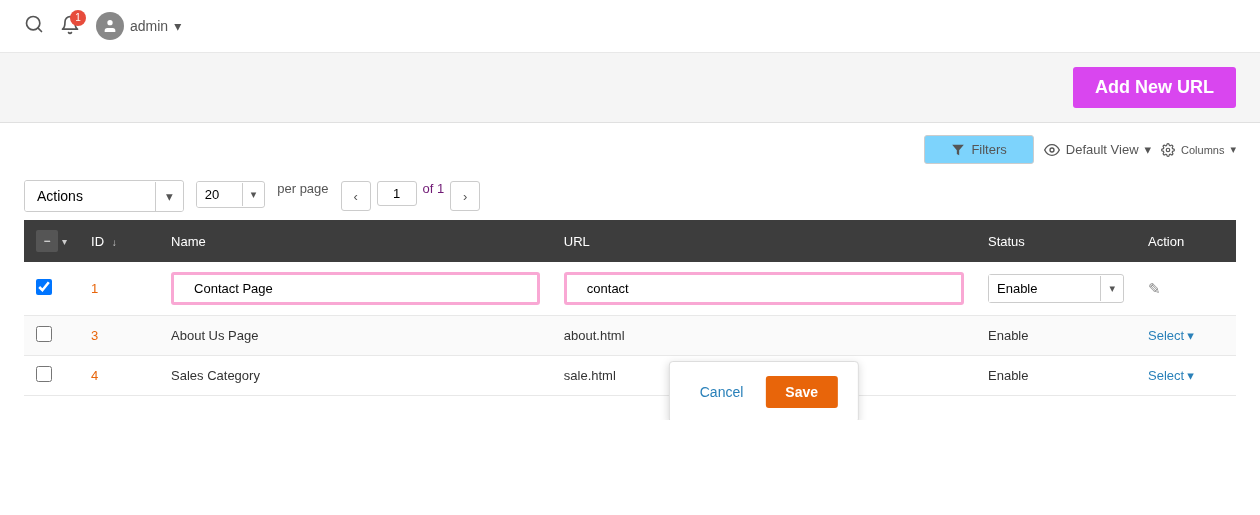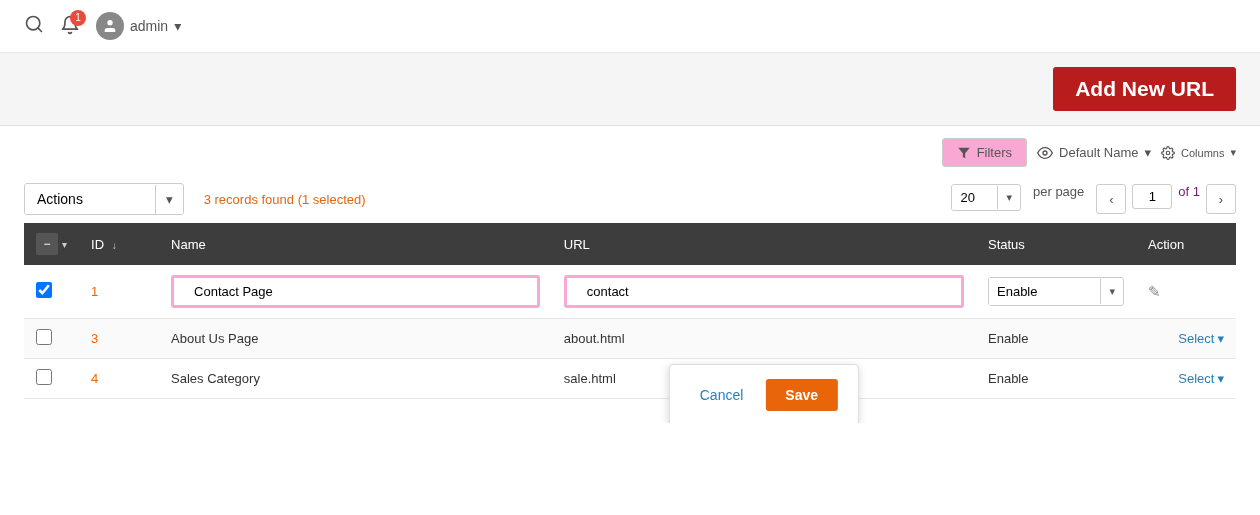--- a/index.html
+++ b/index.html
@@ -69,45 +69,45 @@
 
     
     .toolbar-bar {
       background: #f5f5f5;
       padding: 14px 24px;
       display: flex;
       justify-content: flex-end;
       border-bottom: 1px solid #e0e0e0;
     }
     .add-new-btn {
-      background: #b91c1c;
+      background: #d946ef;
       color: #fff;
       border: none;
       padding: 10px 22px;
-      font-size: 21px;
+      font-size: 18px;
       font-weight: 600;
       border-radius: 3px;
       cursor: pointer;
     }
 
     
     .controls-row {
       display: flex;
       align-items: center;
       justify-content: flex-end;
       padding: 12px 24px 8px;
       gap: 10px;
     }
     .filter-btn {
       display: flex;
       align-items: center;
       gap: 6px;
       border: 1px solid #ccc;
-      background: #f9a8d4;
-      padding: 6px 14px;
+      background: #7dd3fc;
+      padding: 6px 26px;
       border-radius: 3px;
       cursor: pointer;
       font-size: 13px;
       color: #555;
     }
     .view-btn {
       display: flex;
       align-items: center;
       gap: 6px;
       background: none;
@@ -125,21 +125,21 @@
       cursor: pointer;
       font-size: 11px;
       color: #555;
     }
 
     
     .actions-row {
       display: flex;
       align-items: center;
       padding: 8px 24px;
-      gap: 20px;
+      gap: 12px;
     }
     .actions-select-wrapper {
       display: flex;
       align-items: center;
       border: 1px solid #ccc;
       border-radius: 3px;
       overflow: hidden;
     }
     .actions-select {
       border: none;
@@ -364,21 +364,20 @@
 
     
     .select-link {
       color: #2980b9;
       cursor: pointer;
       text-decoration: none;
       font-size: 13px;
       display: flex;
       align-items: center;
       gap: 3px;
-      justify-content: flex-end;
     }
 
     
     .cb {
       width: 16px;
       height: 16px;
       cursor: pointer;
     }
 
     
@@ -446,44 +445,40 @@
     <svg width="14" height="14" viewBox="0 0 24 24" fill="#555">
       <polygon points="22 3 2 3 10 12.46 10 19 14 21 14 12.46 22 3"></polygon>
     </svg>
     <span>Filters</span>
   </button>
   <button class="view-btn">
     <svg width="16" height="16" viewBox="0 0 24 24" fill="none" stroke="#555" stroke-width="2">
       <path d="M1 12s4-8 11-8 11 8 11 8-4 8-11 8-11-8-11-8z"></path>
         <circle cx="12" cy="12" r="3"></circle>
     </svg>
-    <span>Default Name</span>
+    <span>Default View</span>
     <span>▾</span>
   </button>
   <button class="columns-btn">
     <svg width="14" height="14" viewBox="0 0 24 24" fill="none" stroke="#555" stroke-width="2">
       <circle cx="12" cy="12" r="3"></circle>
         <path d="M19.4 15a1.65 1.65 0 0 0 .33 1.82l.06.06a2 2 0 0 1-2.83 2.83l-.06-.06a1.65 1.65 0 0 0-1.82-.33 1.65 1.65 0 0 0-1 1.51V21a2 2 0 0 1-4 0v-.09A1.65 1.65 0 0 0 9 19.4a1.65 1.65 0 0 0-1.82.33l-.06.06a2 2 0 0 1-2.83-2.83l.06-.06A1.65 1.65 0 0 0 4.68 15a1.65 1.65 0 0 0-1.51-1H3a2 2 0 0 1 0-4h.09A1.65 1.65 0 0 0 4.6 9a1.65 1.65 0 0 0-.33-1.82l-.06-.06a2 2 0 0 1 2.83-2.83l.06.06A1.65 1.65 0 0 0 9 4.68a1.65 1.65 0 0 0 1-1.51V3a2 2 0 0 1 4 0v.09a1.65 1.65 0 0 0 1 1.51 1.65 1.65 0 0 0 1.82-.33l.06-.06a2 2 0 0 1 2.83 2.83l-.06.06A1.65 1.65 0 0 0 19.4 9a1.65 1.65 0 0 0 1.51 1H21a2 2 0 0 1 0 4h-.09a1.65 1.65 0 0 0-1.51 1z"></path>
     </svg>
     <span>Columns</span>
     <span>▾</span>
   </button>
 </div>
 
 <div class="actions-row">
   <div class="actions-select-wrapper">
     <select class="actions-select">
       <option>Actions</option>
     </select>
     <button class="actions-dropdown-btn">▾</button>
   </div>
-  <span class="records-info">
-    <span>3 records found</span>
-    <span style="color:#e8650a;">(1 selected)</span>
-  </span>
   <div class="pagination">
     <div class="per-page-wrapper">
       <select class="per-page-select">
         <option>20</option>
         <option>50</option>
         <option>100</option>
       </select>
       <button class="per-page-dropdown">▾</button>
     </div>
     <span class="per-page-label">per page</span>

